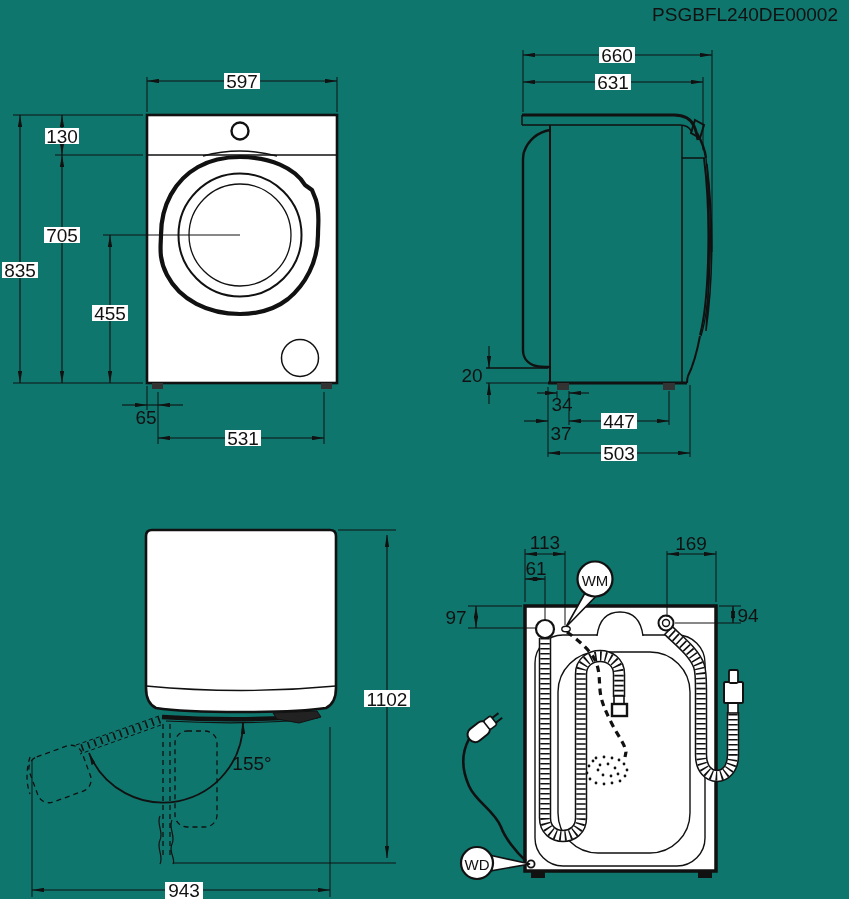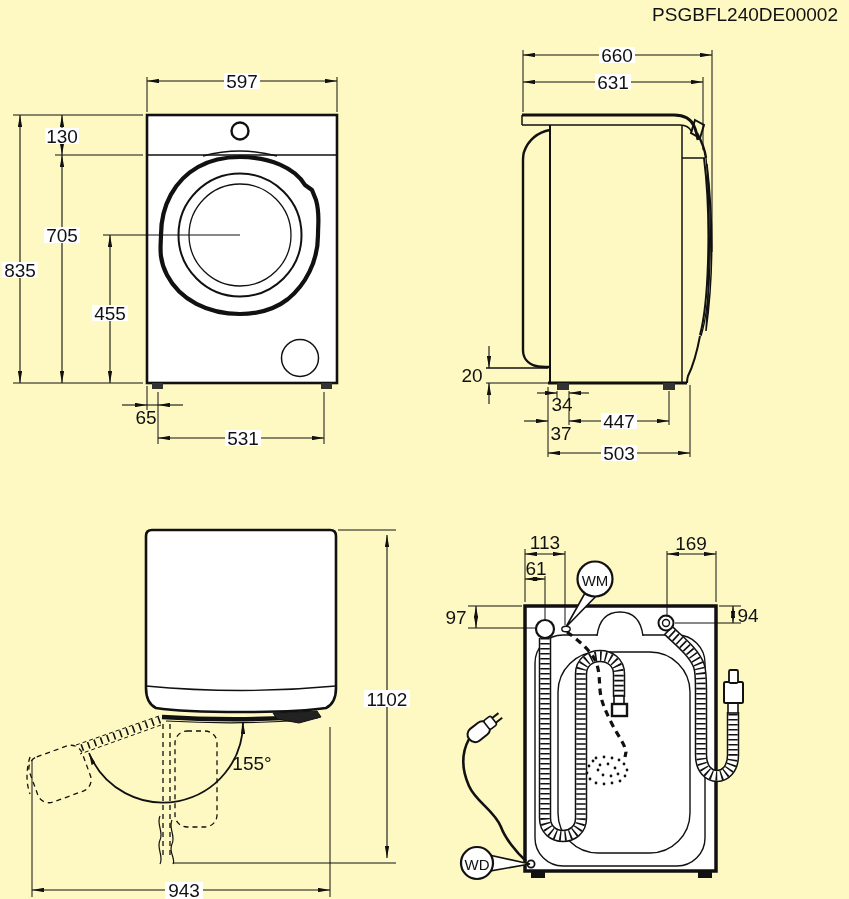--- a/index.html
+++ b/index.html
@@ -1,16 +1,16 @@
 <!DOCTYPE html>
 <html><head>
 <meta charset="utf-8">
 <style>
   html,body{margin:0;padding:0;background:#fff;}
-  .page{width:849px;height:899px;background:#fef9c3;position:relative;font-family:"Liberation Sans",sans-serif;}
+  .page{width:849px;height:899px;background:#0f766e;position:relative;font-family:"Liberation Sans",sans-serif;}
   svg{display:block;}
   svg text{font-family:"Liberation Sans",sans-serif;fill:#111;}
   .dim{font-size:19px;text-anchor:middle;dominant-baseline:central;}
   .title{font-size:19px;text-anchor:end;dominant-baseline:central;}
   .co{font-size:15px;text-anchor:middle;dominant-baseline:central;}
   .dl{stroke:#111;stroke-width:1.1;fill:none;}
   .xl{stroke:#111;stroke-width:1;fill:none;}
   .s15{stroke:#111;stroke-width:1.5;fill:none;}
   .s2{stroke:#111;stroke-width:2;fill:none;}
   .s24{stroke:#111;stroke-width:2.4;fill:none;}

